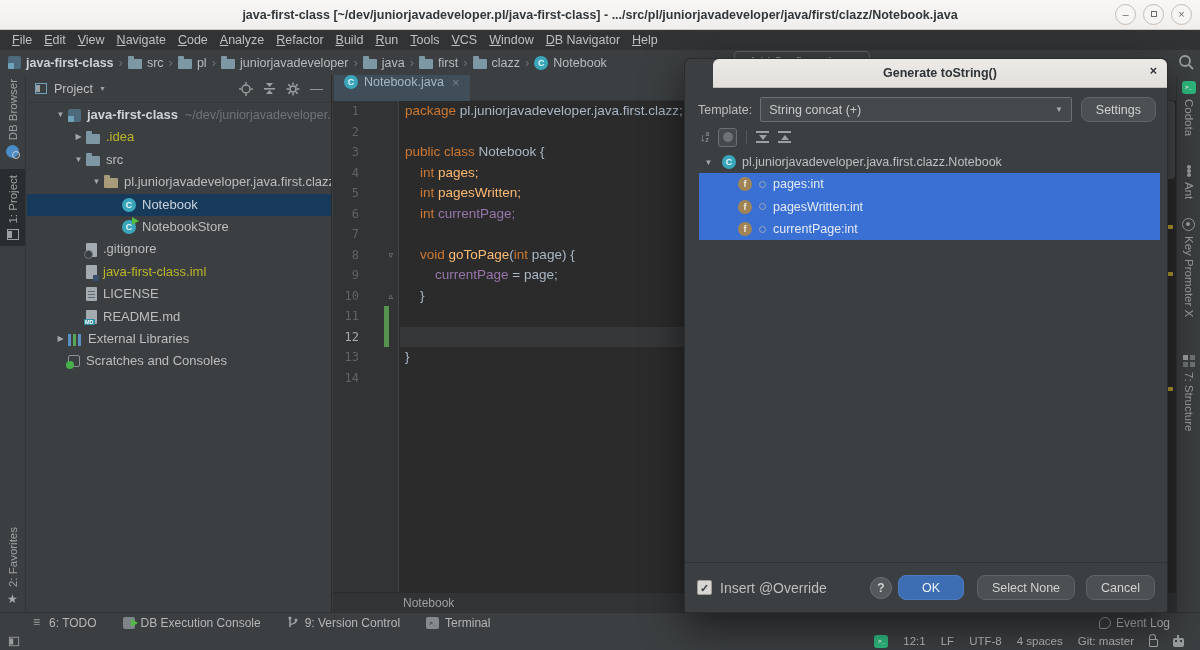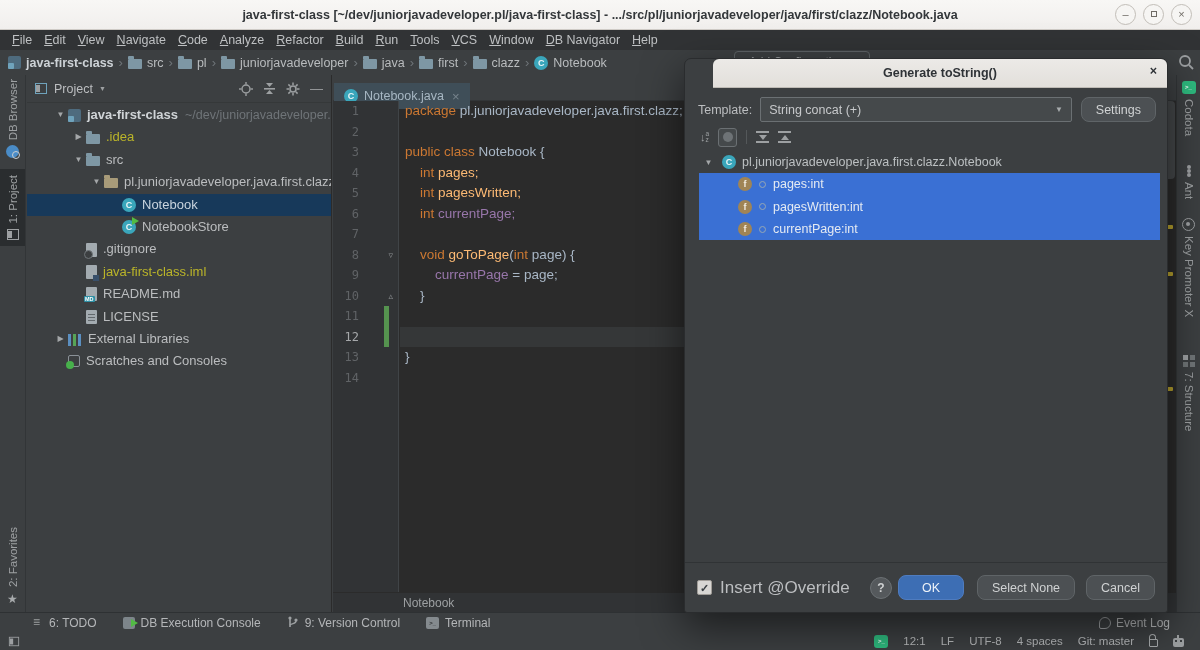--- a/index.html
+++ b/index.html
@@ -50,21 +50,21 @@
   .tree-row.selected{background:#17395A;color:#C9D4DE;}
   .tree-arrow{display:inline-block;width:15px;color:#A4A7A9;font-size:8px;text-align:center;flex:none;}
   .tree-label{margin-left:6px;}
   .tree-label.bold{font-weight:bold;color:#D0D4D7;}
   .olive{color:#BBB529;}
   .tree-suffix{margin-left:7px;color:#6F7478;font-size:12.5px;}
 
   
   .editor-area{position:absolute;left:333px;top:75px;right:24px;bottom:38px;background:#2B2B2B;}
   .tabbar{position:absolute;left:0;top:0;right:0;height:26px;background:#3C3F41;border-bottom:1px solid #323537;}
-  .tab{position:absolute;left:1px;top:8px;height:26px;display:flex;align-items:center;gap:6px;padding:0 10px;background:#3F4E58;color:#A7B7C3;font-size:12.5px;}
+  .tab{position:absolute;left:1px;top:0;height:26px;display:flex;gap:6px;padding:0 10px;background:#3F4E58;color:#A7B7C3;font-size:12.5px;}
   .tab-close{color:#76838C;font-size:13px;margin-left:2px;}
   .gutter{position:absolute;left:0;top:26px;width:66px;bottom:20px;background:#313335;border-right:1px solid #404447;}
   .gut-row{position:relative;height:20.5px;line-height:20.5px;display:flex;}
   .gut-num{flex:none;width:26px;text-align:right;color:#606366;font-family:"DejaVu Sans Mono",monospace;font-size:12px;}
   .gut-row.active .gut-num{color:#A6A8AA;}
   .gut-fold{flex:none;width:38px;text-align:right;padding-right:4px;color:#8A8D8F;font-size:9px;}
   .gut-chg{position:absolute;right:9px;top:0;width:5px;height:100%;background:#55934F;}
   .code{position:absolute;left:67px;top:26px;right:0;bottom:20px;font-family:"DejaVu Sans Mono",monospace;font-size:13.5px;}
   .code-line{height:20.5px;line-height:20.5px;white-space:pre;padding-left:5px;}
   .code-line.active{background:#353738;}
@@ -94,21 +94,21 @@
   .btn{height:25px;background:#4C5053;border:1px solid #5F6467;border-radius:8px;color:#D0D2D3;font-size:12.5px;display:flex;align-items:center;justify-content:center;padding:0 14px;}
   .btn.primary{background:#3D6EB4;border-color:#4F7CBF;color:#EDF2F8;}
   .dlg-tools{position:absolute;left:15px;top:68px;height:20px;display:flex;align-items:center;gap:9px;}
   .tool-sep{width:1px;height:14px;background:#54585A;}
   .dlg-tree{position:absolute;left:0;top:92px;right:0;bottom:50px;overflow:hidden;}
   .dlg-tree-root{height:22.3px;display:flex;align-items:center;padding-left:16px;color:#BCC0C2;font-size:12.5px;gap:6px;}
   .dlg-selection{margin:0 7px 0 14px;}
   .field-row{height:22.3px;display:flex;align-items:center;background:#3A70D4;padding-left:39px;gap:7px;color:#E4EAF2;font-size:12.5px;}
   .dlg-bottom{position:absolute;left:0;bottom:0;right:0;height:50px;border-top:1px solid #303335;display:flex;align-items:center;padding:0 12px;}
   .checkbox{width:15px;height:15px;background:#D8D6D3;border:1px solid #A09C97;border-radius:2px;text-align:center;line-height:14px;font-size:11px;color:#3A3F43;font-weight:bold;}
-  .cb-label{margin-left:8px;color:#BCBEC0;font-size:17px;}
+  .cb-label{margin-left:8px;color:#BCBEC0;font-size:14px;}
   .help-circle{width:22px;height:22px;border-radius:50%;background:#55595C;border:1px solid #6B7073;color:#D0D2D3;text-align:center;line-height:20px;font-size:12px;font-weight:bold;margin-left:auto;margin-right:6px;}
 
   
   .icn{position:relative;display:inline-block;flex:none;}
   .icn-folder,.icn-package{width:14px;height:10px;background:#7E97A4;border-radius:1px;margin-top:2px;}
   .icn-folder::before,.icn-package::before{content:'';position:absolute;top:-3px;left:0;width:6px;height:3px;background:inherit;border-radius:1px 1px 0 0;}
   .icn-package{background:#A89B79;}
   .icn-project-root{width:13px;height:13px;background:#4E6B7E;border-radius:2px;}
   .icn-project-root::after{content:'';position:absolute;left:0;bottom:0;width:6px;height:6px;background:#6FA3BC;border-radius:1px;}
   .icn-class,.icn-class-run{width:14px;height:14px;background:#3AA6BB;border-radius:50%;color:#EAF5F7;font-size:9px;font-weight:bold;line-height:14px;text-align:center;}
@@ -358,27 +358,27 @@
           <span class="icn icn-file-git"></span>
           <span class="tree-label">.gitignore</span>
         </div>
         <div class="tree-row" style="padding-left: 44px;">
           <span class="tree-arrow"></span>
           <span class="icn icn-file-iml"></span>
           <span class="tree-label olive">java-first-class.iml</span>
         </div>
         <div class="tree-row" style="padding-left: 44px;">
           <span class="tree-arrow"></span>
+          <span class="icn icn-file-text"></span>
+          <span class="tree-label">LICENSE</span>
+        </div>
+        <div class="tree-row" style="padding-left: 44px;">
+          <span class="tree-arrow"></span>
           <span class="icn icn-file-md"></span>
           <span class="tree-label">README.md</span>
-        </div>
-        <div class="tree-row" style="padding-left: 44px;">
-          <span class="tree-arrow"></span>
-          <span class="icn icn-file-text"></span>
-          <span class="tree-label">LICENSE</span>
         </div>
         <div class="tree-row" style="padding-left: 26px;">
           <span class="tree-arrow">▶</span>
           <span class="icn icn-ext-lib"></span>
           <span class="tree-label">External Libraries</span>
         </div>
         <div class="tree-row" style="padding-left: 26px;">
           <span class="tree-arrow"></span>
           <span class="icn icn-scratches"></span>
           <span class="tree-label">Scratches and Consoles</span>

